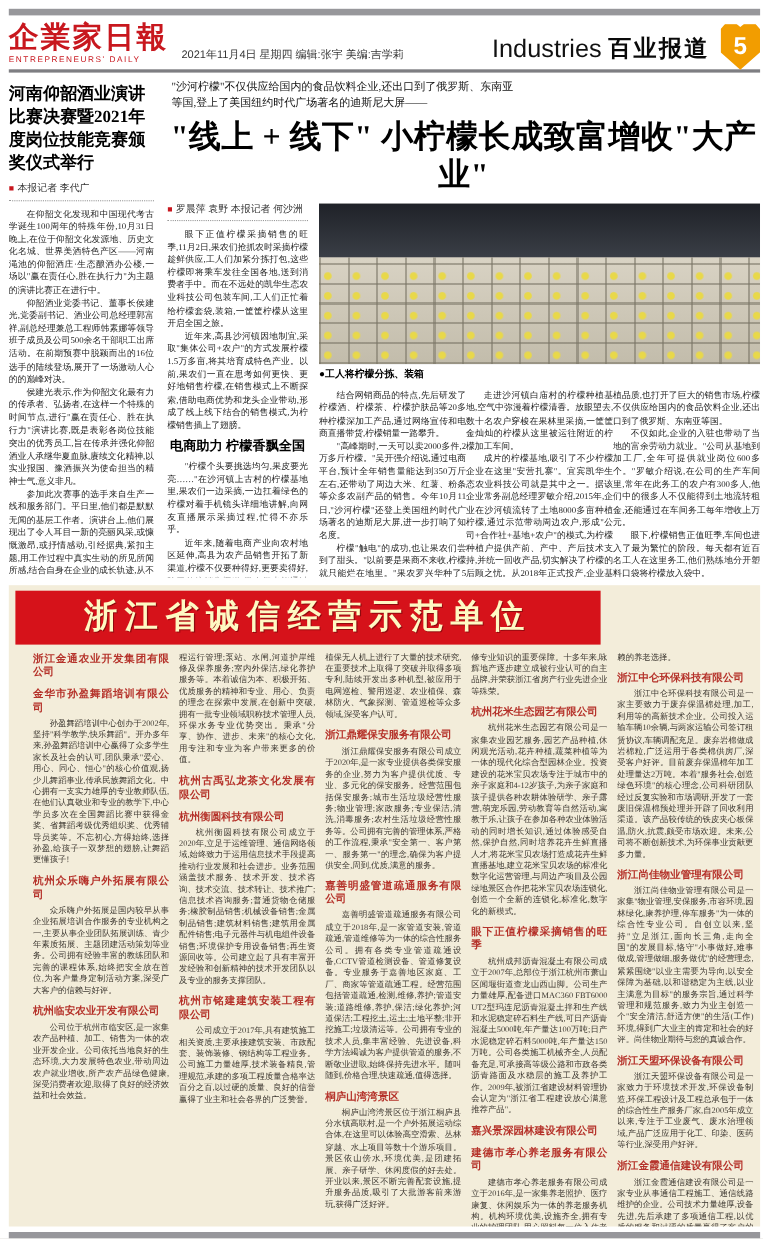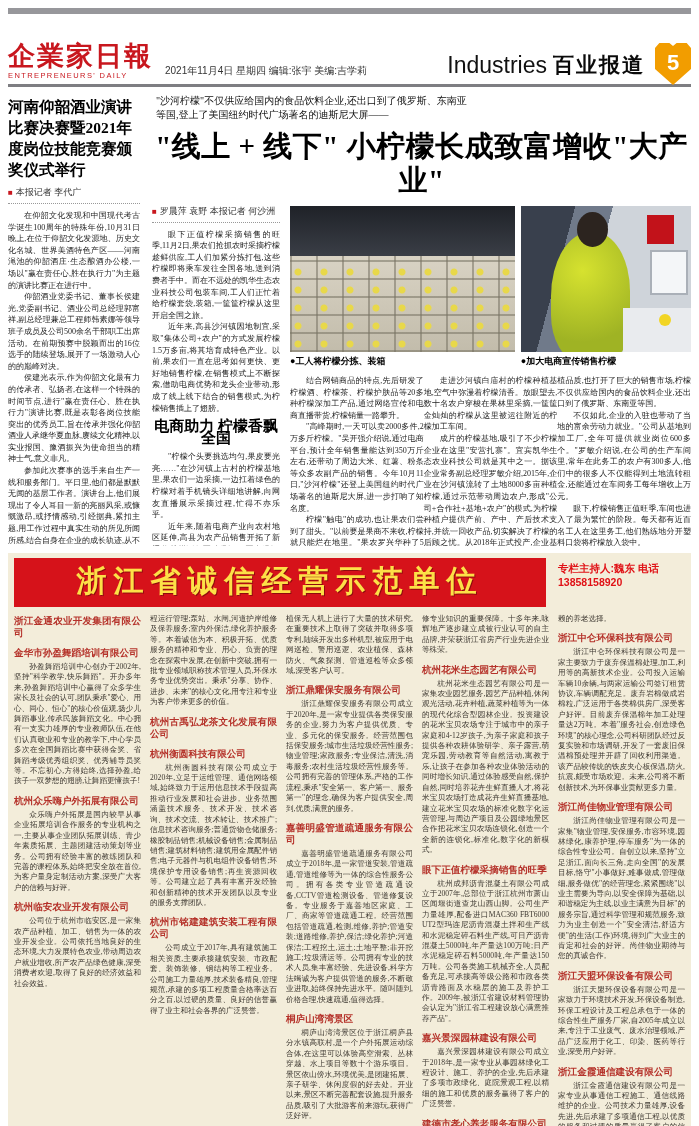--- a/index.html
+++ b/index.html
@@ -9,21 +9,21 @@
   .topbar{height:6px;background:#97979b;margin-top:8px;}
   .bottombar{height:7px;background:#97979b;margin-top:5px;}
 
   
   .header{display:flex;align-items:flex-end;justify-content:space-between;padding:7px 0 5px;}
   .hleft{display:flex;align-items:flex-end;}
   .logo{line-height:1;}
   .logo .cn{color:#c8171e;font-size:27px;font-weight:bold;letter-spacing:2px;font-family:"Liberation Serif",serif;}
   .logo .en{color:#c8171e;font-size:7.5px;letter-spacing:1.4px;font-family:"Liberation Sans",sans-serif;margin-top:2px;}
   .dateline{font-size:10px;color:#333;margin:0 0 1px 12px;font-family:"Liberation Sans",sans-serif;}
-  .hright{display:flex;align-items:flex-end;margin-top:22px;}
+  .hright{display:flex;align-items:flex-end;}
   .sec-en{font-size:23px;color:#111;font-family:"Liberation Sans",sans-serif;margin-right:6px;}
   .sec-cn{font-size:21px;font-weight:bold;color:#0a0a0a;letter-spacing:2px;font-family:"Liberation Sans",sans-serif;}
   .badge{width:36px;height:42px;background:#f29d00;color:#fff;font:bold 22px/40px "Liberation Sans",sans-serif;
          text-align:center;margin-left:10px;margin-bottom:-6px;
          clip-path:polygon(0% 12%,12% 0%,40% 0%,50% 7%,60% 0%,88% 0%,100% 12%,100% 62%,50% 100%,0% 62%);}
   .headrule{border-top:3px solid #7e7e82;}
 
   
   .content{display:flex;gap:12px;padding-top:7px;height:452px;overflow:hidden;}
   .left-article{width:132px;flex:none;overflow:hidden;}
@@ -43,21 +43,21 @@
   .ma-body{display:flex;gap:10px;}
   .ma-col1{width:128px;flex:none;height:366px;overflow:hidden;}
   .ma-right{flex:1;min-width:0;}
   .photos{display:flex;gap:6px;}
   .photo-box{position:relative;height:146px;overflow:hidden;background:#888;}
   .photo1{flex:1.32;}
   .photo2{flex:1;}
   .caption{font-size:9px;font-weight:bold;color:#000;margin-top:3px;}
   .ma-cols{display:flex;gap:0;margin-top:7px;height:198px;overflow:hidden;}
   .ma-cols .mcol{flex:1;min-width:0;}
-  .subhead{font-size:15px;font-weight:bold;text-align:center;margin:7px 0;color:#000;}
+  .subhead{font-size:12px;font-weight:bold;text-align:center;margin:7px 0;color:#000;}
 
   
   .ph-dark{position:absolute;left:0;top:0;right:0;height:34%;background:linear-gradient(#1f2228,#3a3e46);}
   .ph-crates{position:absolute;left:0;top:34%;right:0;bottom:0;
      background:
        repeating-linear-gradient(90deg,rgba(120,115,100,.55) 0 2px,transparent 2px 26px),
        repeating-linear-gradient(0deg,rgba(120,115,100,.55) 0 2px,transparent 2px 18px),
        linear-gradient(#d9d3c4,#c2bcab);}
   .ph-lemons{position:absolute;left:0;top:40%;right:0;bottom:0;
      background-image:radial-gradient(circle 3px at 8px 8px,#e8d84a 0 3px,transparent 4px);
@@ -67,25 +67,25 @@
             background:radial-gradient(circle at 40% 30%,#d6e22f,#9fb324 70%);}
   .ph2-head{position:absolute;left:33%;top:4%;width:18%;height:24%;border-radius:50%;background:#2c241f;}
   .ph2-sign{position:absolute;right:10%;top:6%;width:16%;height:20%;background:#c2121a;}
   .ph2-desk{position:absolute;right:0;bottom:0;width:40%;height:30%;background:#e9ebee;}
   .ph2-screen{position:absolute;right:2%;top:30%;width:20%;height:28%;background:#f4f6f8;border:2px solid #aab0b8;}
   .ph2-lemon{position:absolute;right:12%;bottom:18%;width:12px;height:12px;border-radius:50%;background:#f2d524;}
 
   
   .bottom-section{margin-top:7px;background:#f3edda;height:578px;overflow:hidden;padding:5px 6px 0;}
   .banner-row{display:flex;align-items:flex-start;}
-  .banner{width:532px;flex:none;background:#d6121a;color:#fde047;text-align:center;
+  .banner{width:532px;flex:none;background:#d6121a;color:#fef9c3;text-align:center;
           font-size:30px;font-weight:bold;letter-spacing:7px;padding:3px 0 5px;
           text-shadow:1px 1px 0 #8e0a0e;}
   .host{color:#e01116;font-size:10.5px;font-weight:bold;margin:4px 0 0 12px;font-family:"Liberation Sans",sans-serif;}
-  .co-cols{display:flex;gap:9px;margin-top:7px;height:528px;overflow:hidden;}
+  .co-cols{display:flex;gap:9px;margin-top:7px;height:528px;overflow:hidden;margin-left:16px;}
   .co-col{flex:1;min-width:0;font-size:7.6px;line-height:10.4px;text-align:justify;color:#3c3730;}
   .co-name{color:#b5322a;font-weight:bold;font-size:9.6px;line-height:12px;margin:8px 0 3px;}
   .co-col > .co-name:first-child{margin-top:1px;}
   .co-body{text-indent:2em;}
   .co-tail{text-indent:0;}
 </style>
 </head>
 <body>
 
 <div id="page">
@@ -138,32 +138,20 @@
           <div class="ma-right">
             <div class="photos">
               <div class="photo1">
                 <div class="photo-box">
                   <div class="ph-dark"></div>
                   <div class="ph-crates"></div>
                   <div class="ph-lemons"></div>
                 </div>
                 <div class="caption">●工人将柠檬分拣、装箱</div>
               </div>
-              <div class="photo2">
-                <div class="photo-box">
-                  <div class="ph2-bg"></div>
-                  <div class="ph2-vest"></div>
-                  <div class="ph2-head"></div>
-                  <div class="ph2-sign"></div>
-                  <div class="ph2-desk"></div>
-                  <div class="ph2-screen"></div>
-                  <div class="ph2-lemon"></div>
-                </div>
-                <div class="caption">●加大电商宣传销售柠檬</div>
-              </div>
             </div>
             <div class="ma-cols">
               <div class="mcol smallbody" id="ma-bcol0">
                   <div class="para">结合网销商品的特点,先后研发了柠檬酒、柠檬茶、柠檬护肤品等20多种柠檬深加工产品,通过网络宣传和电商直播带货,柠檬销量一路攀升。</div>
                   <div class="para">"高峰期时,一天可以卖2000多件,2万多斤柠檬。"吴开强介绍说,通过电商平台,预计全年销售量能达到350万斤左右,还带动了周边大米、红薯、粉条等众多农副产品的销售。今年10月11日,"沙河柠檬"还登上美国纽约时代广场著名的迪斯尼大屏,进一步打响了知名度。</div>
                   <div class="para">柠檬"触电"的成功,也让果农们尝到了甜头。"以前要是果商不来收,柠檬就只能烂在地里。"果农罗兴华种了5亩多柠檬,前些年由于销售渠道少,柠檬的销路只能"听天由命",现在有了电商助力,渠道多了,每到丰收季节,一家人光剩数钱,看到拿在手里的"真金白银"很是开心。通过搭乘网络销售快车,小柠檬跃上"云端",香飘全国,成为村民增收致富的"黄金果"。</div>
                 </div>
               <div class="mcol smallbody" id="ma-bcol1">
                   <div class="para">走进沙河镇白庙村的柠檬种植基地,空气中弥漫着柠檬清香。放眼望去,数十名农户穿梭在果林里采摘,一筐筐金灿灿的柠檬从这里被运往附近的柠檬加工车间。</div>
                   <div class="para">成片的柠檬基地,吸引了不少柠檬企业在这里"安营扎寨"。宜宾凯华生态农业科技公司就是其中之一。据该企业常务副总经理罗敏介绍,2015年,企业在沙河镇流转了土地8000多亩种植柠檬,通过示范带动周边农户,形成"公司+合作社+基地+农户"的模式,为柠檬种植户提供产前、产中、产后技术支持,并统一回收产品,切实解决了柠檬的后顾之忧。从2018年正式投产,企业基地年产量可达6000多吨,收购价维持在5000吨左右。</div>
@@ -175,21 +163,20 @@
                 </div>
             </div>
           </div>
         </div>
       </div>
     </div>
 
     <div class="bottom-section">
       <div class="banner-row">
         <div class="banner">浙江省诚信经营示范单位</div>
-        <div class="host">专栏主持人:魏东  电话 13858158920</div>
       </div>
       <div class="co-cols" id="co-cols">
           <div class="co-col">
             <div class="co-name">浙江金通农业开发集团有限公司</div>
             <div class="co-name">金华市孙盈舞蹈培训有限公司</div>
             <div class="co-body">孙盈舞蹈培训中心创办于2002年,坚持"科学教学,快乐舞蹈"。开办多年来,孙盈舞蹈培训中心赢得了众多学生家长及社会的认可,团队秉承"爱心、用心、同心、恒心"的核心价值观,扬少儿舞蹈事业,传承民族舞蹈文化。中心拥有一支实力雄厚的专业教师队伍,在他们认真敬业和专业的教学下,中心学员多次在全国舞蹈比赛中获得金奖、省舞蹈考级优秀组织奖、优秀辅导员奖等。不忘初心,方得始终,选择孙盈,给孩子一双梦想的翅膀,让舞蹈更懂孩子!</div>
             <div class="co-name">杭州众乐嗨户外拓展有限公司</div>
             <div class="co-body">众乐嗨户外拓展是国内较早从事企业拓展培训合作服务的专业机构之一,主要从事企业团队拓展训练、青少年素质拓展、主题团建活动策划等业务。公司拥有经验丰富的教练团队和完善的课程体系,始终把安全放在首位,为客户量身定制活动方案,深受广大客户的信赖与好评。</div>
             <div class="co-name">杭州临安农业开发有限公司</div>
             <div class="co-body">公司位于杭州市临安区,是一家集农产品种植、加工、销售为一体的农业开发企业。公司依托当地良好的生态环境,大力发展特色农业,带动周边农户就业增收,所产农产品绿色健康,深受消费者欢迎,取得了良好的经济效益和社会效益。</div>
@@ -211,21 +198,20 @@
             <div class="co-name">桐庐山湾湾景区</div>
             <div class="co-body">桐庐山湾湾景区位于浙江桐庐县分水镇高联村,是一个户外拓展运动综合体,在这里可以体验高空滑索、丛林穿越、水上项目等数十个游乐项目。景区依山傍水,环境优美,是团建拓展、亲子研学、休闲度假的好去处。开业以来,景区不断完善配套设施,提升服务品质,吸引了大批游客前来游玩,获得广泛好评。</div>
           </div>
           <div class="co-col">
             <div class="co-body co-tail">修专业知识的重要保障。十多年来,咏辉地产逐步建立成被行业认可的自主品牌,并荣获浙江省房产行业先进企业等殊荣。</div>
             <div class="co-name">杭州花米生态园艺有限公司</div>
             <div class="co-body">杭州花米生态园艺有限公司是一家集农业园艺服务,园艺产品种植,休闲观光活动,花卉种植,蔬菜种植等为一体的现代化综合型园林企业。投资建设的花米宝贝农场专注于城市中的亲子家庭和4-12岁孩子,为亲子家庭和孩子提供各种农耕体验研学、亲子露营,萌宠乐园,劳动教育等自然活动,寓教于乐,让孩子在参加各种农业体验活动的同时增长知识,通过体验感受自然,保护自然,同时培养花卉生鲜直播人才,将花米宝贝农场打造成花卉生鲜直播基地,建立花米宝贝农场的标准化数字化运营管理,与周边产项目及公园绿地景区合作把花米宝贝农场连锁化,创造一个全新的连锁化,标准化,数字化的新模式。</div>
             <div class="co-name">眼下正值柠檬采摘销售的旺季</div>
             <div class="co-body">杭州成邦沥青混凝土有限公司成立于2007年,总部位于浙江杭州市萧山区闻堰街道查龙山西山脚。公司生产力量雄厚,配备进口MAC360 FBT6000 UT2型玛连尼沥青混凝土拌和生产线和水泥稳定碎石料生产线,可日产沥青混凝土5000吨,年产量达100万吨;日产水泥稳定碎石料5000吨,年产量达150万吨。公司各类施工机械齐全,人员配备充足,可承接高等级公路和市政各类沥青路面及水稳层的施工及养护工作。2009年,被浙江省建设材料管理协会认定为"浙江省工程建设放心满意推荐产品"。</div>
             <div class="co-name">嘉兴景深园林建设有限公司</div>
-            <div class="co-body">嘉兴景深园林建设有限公司成立于2018年,是一家专业从事园林绿化工程设计、施工、养护的企业,先后承建了多项市政绿化、庭院景观工程,以精细的施工和优质的服务赢得了客户的广泛赞誉。</div>
             <div class="co-name">建德市孝心养老服务有限公司</div>
             <div class="co-body">建德市孝心养老服务有限公司成立于2016年,是一家集养老照护、医疗康复、休闲娱乐为一体的养老服务机构。机构环境优美,设施齐全,拥有专业的护理团队,用心照料每一位入住老人,让老人安享幸福晚年,成为当地老人值得信</div>
           </div>
           <div class="co-col">
             <div class="co-body co-tail">赖的养老选择。</div>
             <div class="co-name">浙江中仑环保科技有限公司</div>
             <div class="co-body">浙江中仑环保科技有限公司是一家主要致力于废弃保温棉处理,加工,利用等的高新技术企业。公司投入运输车辆10余辆,与两家运输公司签订租赁协议,车辆调配充足。废弃岩棉做成岩棉粒,广泛运用于各类棉供房厂,深受客户好评。目前废弃保温棉年加工处理量达2万吨。本着"服务社会,创造绿色环境"的核心理念,公司科研团队经过反复实验和市场调研,开发了一套废旧保温棉预处理并开辟了回收利用渠道。该产品较传统的铁皮夹心板保温,防火,抗震,颇受市场欢迎。未来,公司将不断创新技术,为环保事业贡献更多力量。</div>
             <div class="co-name">浙江尚佳物业管理有限公司</div>
             <div class="co-body">浙江尚佳物业管理有限公司是一家集"物业管理,安保服务,市容环境,园林绿化,康养护理,停车服务"为一体的综合性专业公司。自创立以来,坚持"立足浙江,面向长三角,走向全国"的发展目标,恪守"小事做好,难事做成,管理做细,服务做优"的经营理念,紧紧围绕"以业主需要为导向,以安全保障为基础,以和谐稳定为主线,以业主满意为目标"的服务宗旨,通过科学管理和规范服务,致力为业主创造一个"安全清洁,舒适方便"的生活(工作)环境,得到广大业主的肯定和社会的好评。尚佳物业期待与您的真诚合作。</div>
             <div class="co-name">浙江天盟环保设备有限公司</div>

